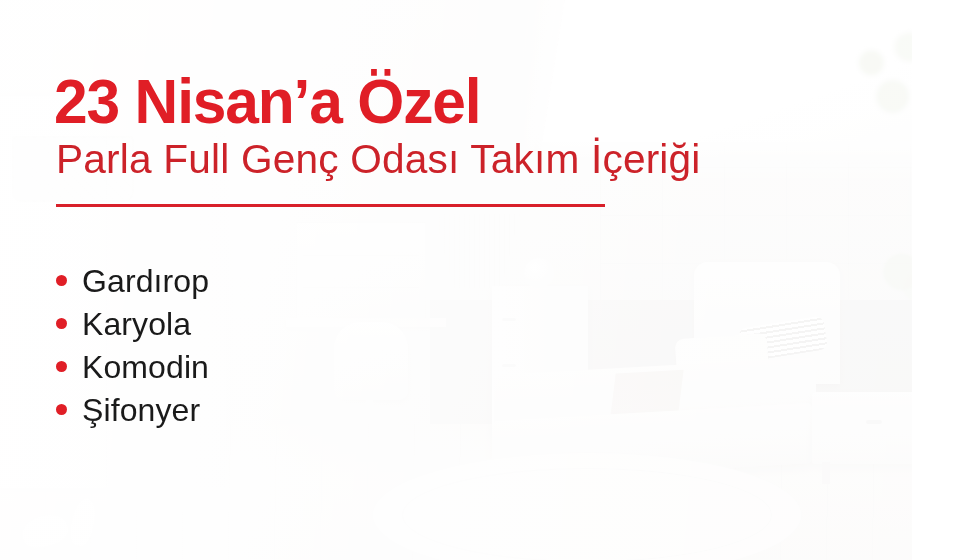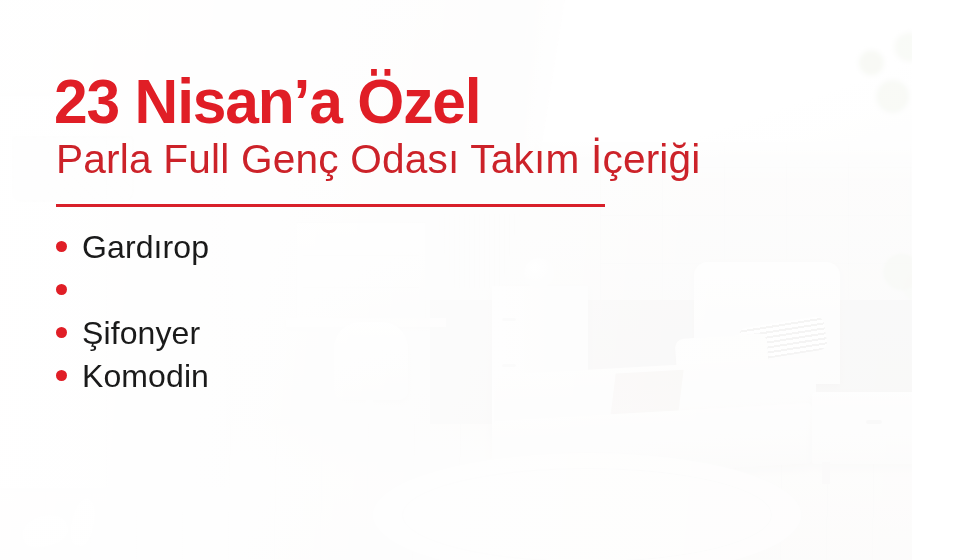--- a/index.html
+++ b/index.html
@@ -389,21 +389,21 @@
     width: 549px;
     height: 3px;
     background: #D8202A;
     border: 0;
     margin: 0;
   }
 
   .feature-list {
     position: absolute;
     left: 56px;
-    top: 225px;
+    top: 259px;
     margin: 0;
     padding: 0;
     list-style: none;
   }
   .feature-item {
     display: flex;
     align-items: center;
     height: 43px;
   }
   .bullet-dot {
@@ -480,25 +480,26 @@
 
     <hr class="divider">
 
     <ul class="feature-list">
       <li class="feature-item">
         <span class="bullet-dot"></span>
         <span class="feature-label">Gardırop</span>
       </li>
       <li class="feature-item">
         <span class="bullet-dot"></span>
+        <span class="feature-label">Karyola</span>
+      </li>
+      <li class="feature-item">
+        <span class="bullet-dot"></span>
+        <span class="feature-label">Komodin</span>
       </li>
       <li class="feature-item">
         <span class="bullet-dot"></span>
         <span class="feature-label">Şifonyer</span>
       </li>
-      <li class="feature-item">
-        <span class="bullet-dot"></span>
-        <span class="feature-label">Komodin</span>
-      </li>
     </ul>
 
   </div>
 </div>
 
 </body></html>

